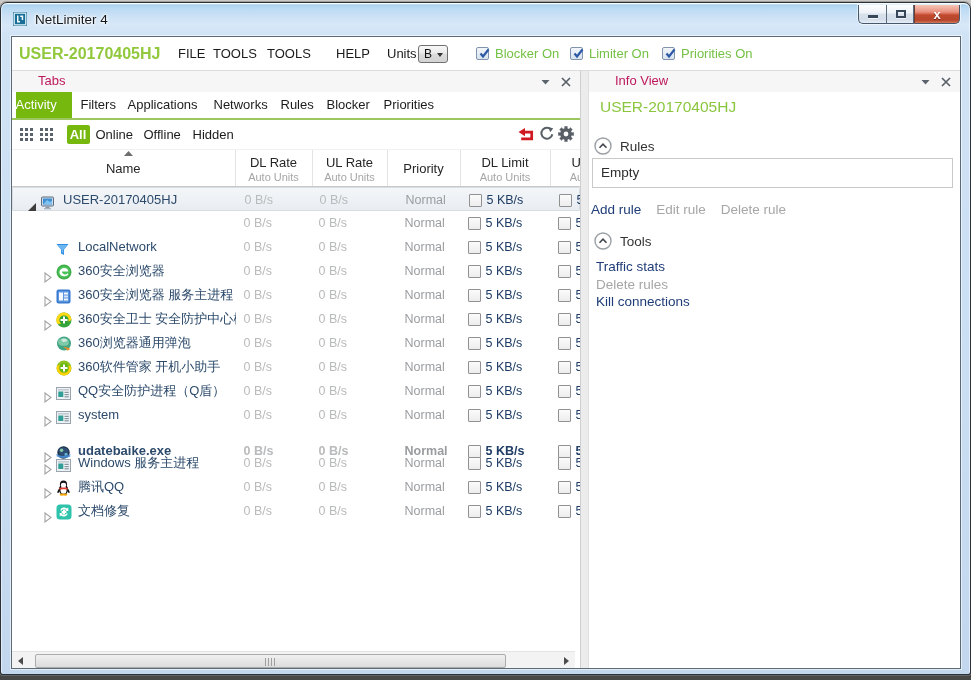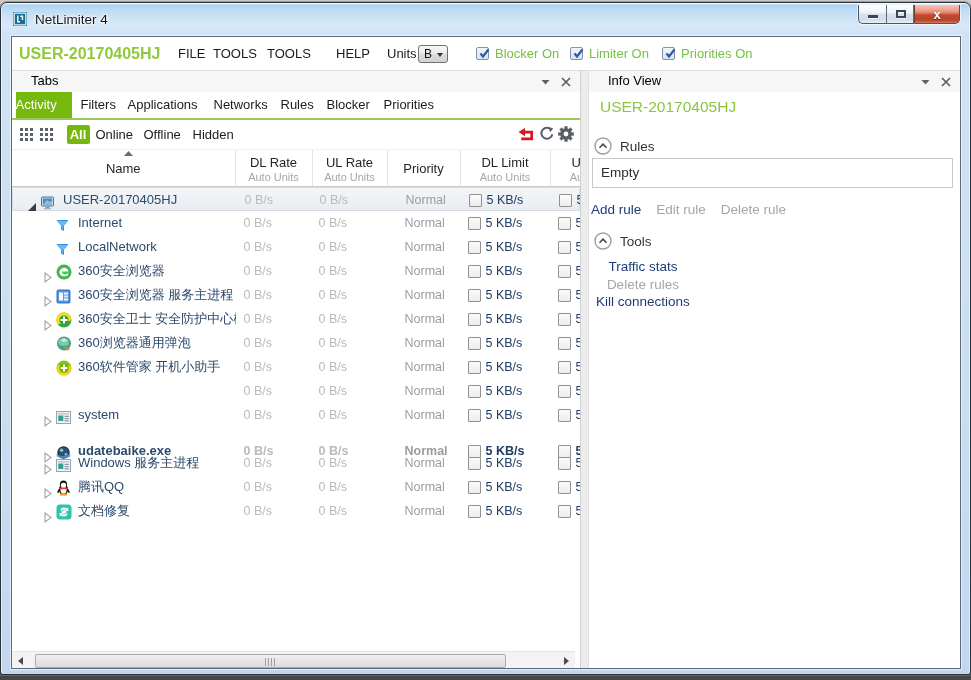--- a/index.html
+++ b/index.html
@@ -59,21 +59,21 @@
   .toggle { position:absolute; top:0; height:33px; display:flex; align-items:center; }
   .toggle .box { width:13px; height:13px; border:1px solid #8194ad; border-radius:2px; background:linear-gradient(180deg,#f2f6fa,#d9e3ee); position:relative; }
   .toggle svg { position:absolute; left:1px; top:-1px; }
   .toggle .lbl { margin-left:6px; font-size:13px; color:#74c145; }
   
   #dock { position:absolute; left:0; top:34px; width:100%; height:599px; background:#ececec; }
   .pane { position:absolute; top:0; height:599px; background:#fff; }
   #left-pane  { left:0; width:569px; border-right:1px solid #cfcfcf; overflow:hidden; }
   #right-pane { left:577px; width:371px; }
   .pane-header { position:absolute; left:0; top:0; width:100%; height:21px; background:#f6f6f6; }
-  .pane-header .ph-title { position:absolute; left:19px; top:0; height:21px; line-height:20px; font-size:13px; color:#000000; }
+  .pane-header .ph-title { position:absolute; left:26px; top:0; height:21px; line-height:20px; font-size:13px; color:#be185d; }
   .ph-icons { position:absolute; right:9px; top:0; height:21px; display:flex; align-items:center; gap:11px; }
   .ph-icons svg { display:block; }
   
   #tabstrip { position:absolute; left:0; top:21px; width:100%; height:26px; background:#fff; }
   #tabstrip .underline { position:absolute; left:0; top:26px; width:100%; height:2px; background:#9cc75e; }
   .tab { position:absolute; top:0; height:26px; line-height:26px; font-size:13px; color:#1c1c1c; text-align:left; }
   .tab.active { background:#76b80e; color:#fff; }
   
   #toolbar { position:absolute; left:0; top:49px; width:100%; height:29px; background:#fff; }
   #toolbar .icon { position:absolute; top:7px; }
@@ -118,21 +118,21 @@
   .section-head .txt { margin-left:8px; font-size:13.5px; color:#333; }
   #sec-rules { top:66px; }
   #sec-tools { top:161px; }
   #rules-box { position:absolute; left:3px; top:87px; width:361px; height:30px; border:1px solid #c9c9c9; background:#fff;
     font-size:13.5px; color:#2d2d2d; line-height:28px; padding-left:8px; }
   #rules-links { position:absolute; left:2px; top:129px; width:100%; }
   #rules-links .lnk { margin-right:15px; font-size:13.5px; }
   .lnk { text-decoration:none; }
   .lnk.on  { color:#1e3c78; }
   .lnk.off { color:#a6a6a6; }
-  #tools-links { position:absolute; left:7px; top:187px; display:flex; flex-direction:column;align-items:center; }
+  #tools-links { position:absolute; left:7px; top:187px; display:flex; flex-direction:column; }
   #tools-links .lnk { font-size:13.5px; line-height:17.6px; }
 </style>
 </head>
 <body>
 
 <div id="window">
   <div id="titlebar">
     <svg id="app-icon" viewBox="0 0 14 14">
       <rect x="0" y="0" width="14" height="14" rx="1" fill="#176e96"></rect>
       <rect x="1.2" y="1.2" width="11.6" height="11.6" rx="0.5" fill="none" stroke="#e8f4fa" stroke-width="1.3"></rect>
@@ -306,27 +306,20 @@
               <div class="cell c-lim" style="left:448.5px;width:90px">
                 <span class="cb"></span>
                 <span class="val">5 KB/s</span>
               </div>
               <div class="cell c-lim" style="left:538.5px;width:90px">
                 <span class="cb"></span>
                 <span class="val">5 KB/s</span>
               </div>
             </div>
             <div class="trow" style="top: 24px;">
-              <div class="cell c-name" style="width:223.5px">
-                <span class="row-icon" style="left:44px;top:4px"><svg width="13" height="13" viewBox="0 0 13 13">
-                    <path d="M0.5 1 L12.5 1 L8 6.5 L8 12 L5 10.5 L5 6.5 Z" fill="#2f8de2"></path>
-                    <path d="M1.5 2 L11.5 2 L7.2 7 L7.2 10.2 L5.8 9.5 L5.8 7 Z" fill="#6db7f0"></path>
-                  </svg></span>
-                <span class="row-name" style="left:66px">Internet</span>
-              </div>
               <div class="cell c-dl" style="left:223.5px;width:77px;padding-left:8px">0 B/s</div>
               <div class="cell c-ul" style="left:300.5px;width:75px;padding-left:6px">0 B/s</div>
               <div class="cell c-pr" style="left:375.5px;width:73px;padding-left:17px">Normal</div>
               <div class="cell c-lim" style="left:448.5px;width:90px">
                 <span class="cb"></span>
                 <span class="val">5 KB/s</span>
               </div>
               <div class="cell c-lim" style="left:538.5px;width:90px">
                 <span class="cb"></span>
                 <span class="val">5 KB/s</span>
@@ -466,20 +459,34 @@
               <div class="cell c-lim" style="left:448.5px;width:90px">
                 <span class="cb"></span>
                 <span class="val">5 KB/s</span>
               </div>
               <div class="cell c-lim" style="left:538.5px;width:90px">
                 <span class="cb"></span>
                 <span class="val">5 KB/s</span>
               </div>
             </div>
             <div class="trow" style="top: 192px;">
+              <div class="cell c-name" style="width:223.5px">
+                <span class="expander" style="left:31.5px"><svg width="8" height="11" viewBox="0 0 8 11">
+                    <path d="M1 1 L7 5.5 L1 10 Z" fill="#fff" stroke="#a2a2a2" stroke-width="1.1"></path>
+                  </svg></span>
+                <span class="row-icon" style="left:44px;top:4px"><svg width="15" height="13" viewBox="0 0 15 13">
+                    <rect x="0.5" y="0.5" width="14" height="12" fill="#eef1f4" stroke="#9aa4ae" stroke-width="1"></rect>
+                    <rect x="2" y="2" width="11" height="1.6" fill="#c3cbd3"></rect>
+                    <rect x="2.3" y="4.5" width="5" height="5.5" fill="#2e9e96"></rect>
+                    <rect x="8.5" y="4.8" width="4.3" height="1.2" fill="#8d98a2"></rect>
+                    <rect x="8.5" y="7" width="4.3" height="1.2" fill="#8d98a2"></rect>
+                    <rect x="8.5" y="9.2" width="4.3" height="1.2" fill="#8d98a2"></rect>
+                  </svg></span>
+                <span class="row-name" style="left:66px">QQ安全防护进程（Q盾）</span>
+              </div>
               <div class="cell c-dl" style="left:223.5px;width:77px;padding-left:8px">0 B/s</div>
               <div class="cell c-ul" style="left:300.5px;width:75px;padding-left:6px">0 B/s</div>
               <div class="cell c-pr" style="left:375.5px;width:73px;padding-left:17px">Normal</div>
               <div class="cell c-lim" style="left:448.5px;width:90px">
                 <span class="cb"></span>
                 <span class="val">5 KB/s</span>
               </div>
               <div class="cell c-lim" style="left:538.5px;width:90px">
                 <span class="cb"></span>
                 <span class="val">5 KB/s</span>

